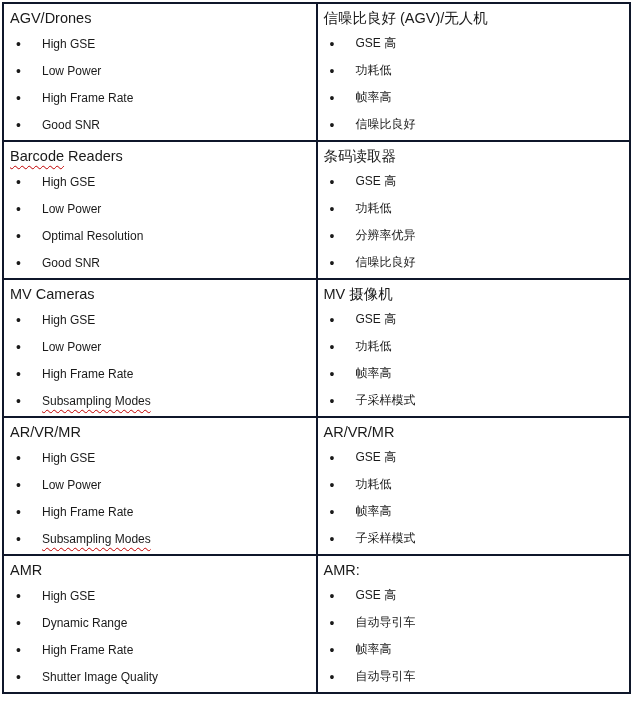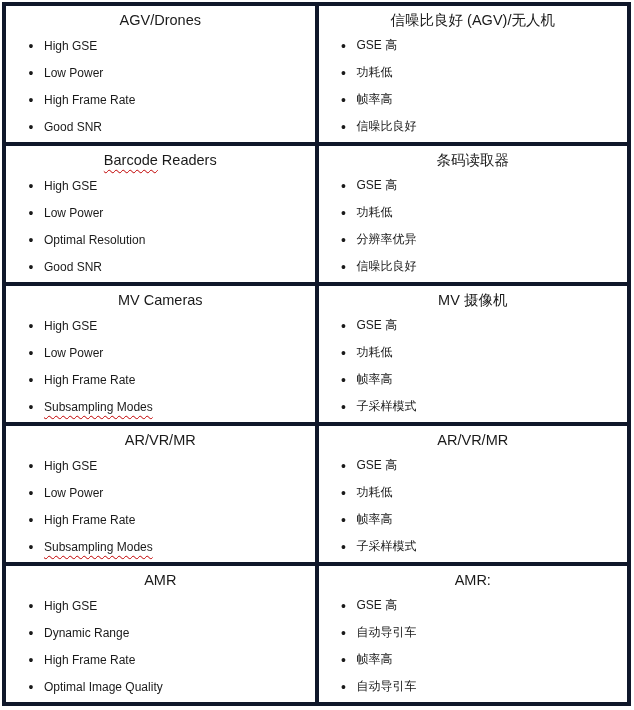--- a/index.html
+++ b/index.html
@@ -10,26 +10,25 @@
     color: #1a1a1a;
     overflow: hidden;
   }
   table.cmp {
     border-collapse: collapse;
     table-layout: fixed;
     width: 629px;
     margin: 2px 0 0 2px;
   }
   td.cell {
-    border: 4px solid #0f172a;
+    border: 2px solid #0f172a;
     vertical-align: top;
     width: 50%;
     padding: 2px 6px 2px 6px;
     height: 135px;
-    text-align: center;
   }
   td.cell.foot {
     height: 24px;
     padding: 2px 6px;
     font-size: 14.5px;
     line-height: 19px;
   }
   .hdr {
     font-size: 14.5px;
     line-height: 24px;
@@ -240,21 +239,21 @@
       <div class="b">
             <span class="dot">•</span>
             <span class="bt">Dynamic Range</span>
           </div>
       <div class="b">
             <span class="dot">•</span>
             <span class="bt">High Frame Rate</span>
           </div>
       <div class="b">
             <span class="dot">•</span>
-            <span class="bt">Optimal Image Quality</span>
+            <span class="bt">Shutter Image Quality</span>
           </div>
     </td>
     <td class="cell">
       <div class="hdr">AMR:</div>
       <div class="b">
             <span class="dot">•</span>
             <span class="bt">GSE 高</span>
           </div>
       <div class="b">
             <span class="dot">•</span>

